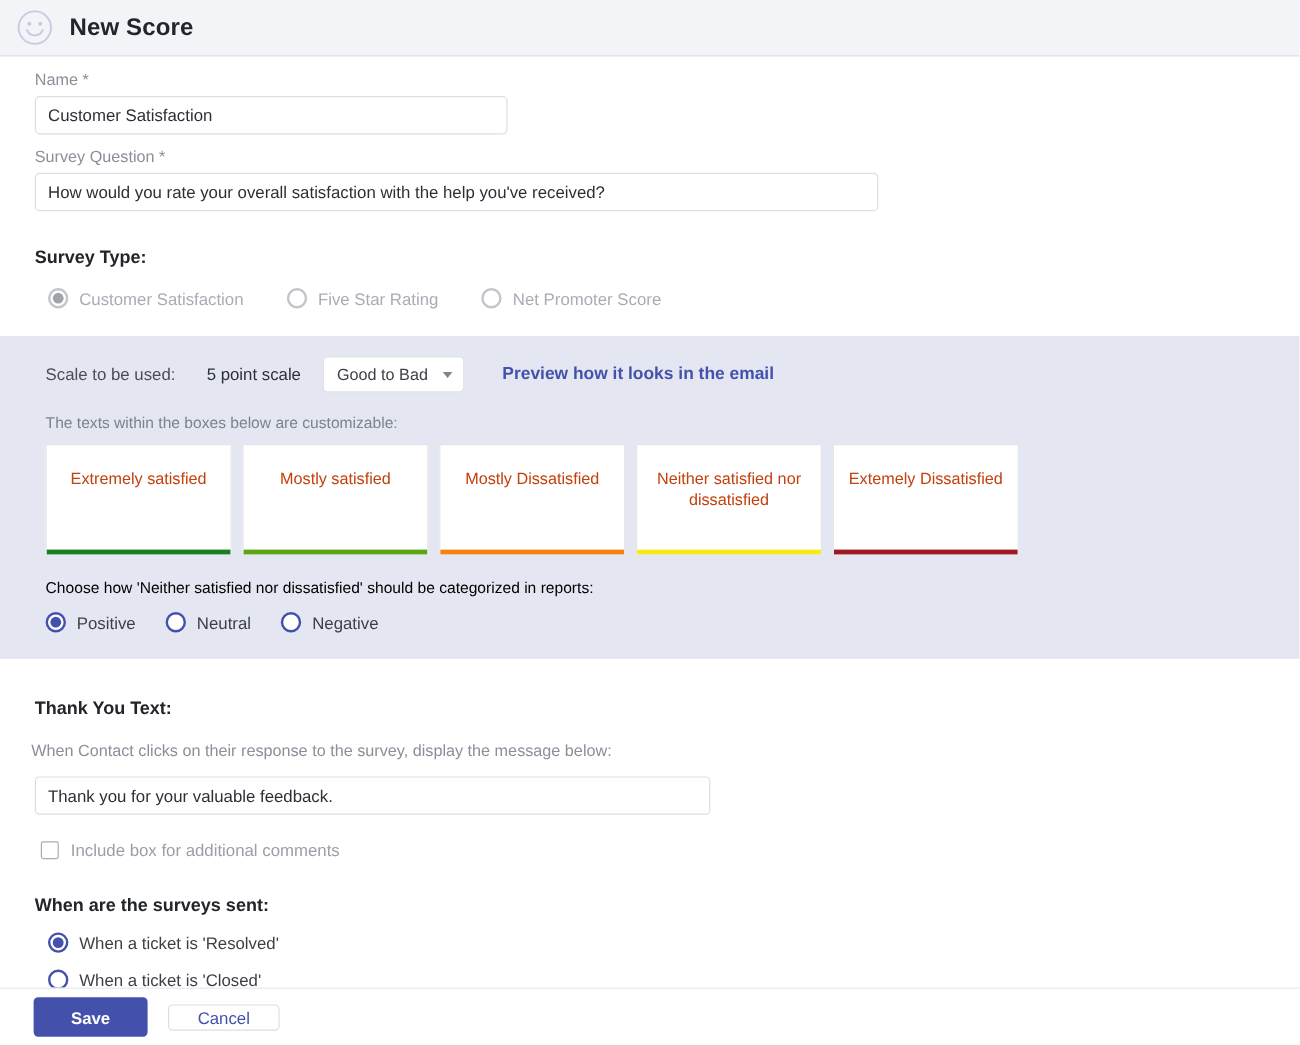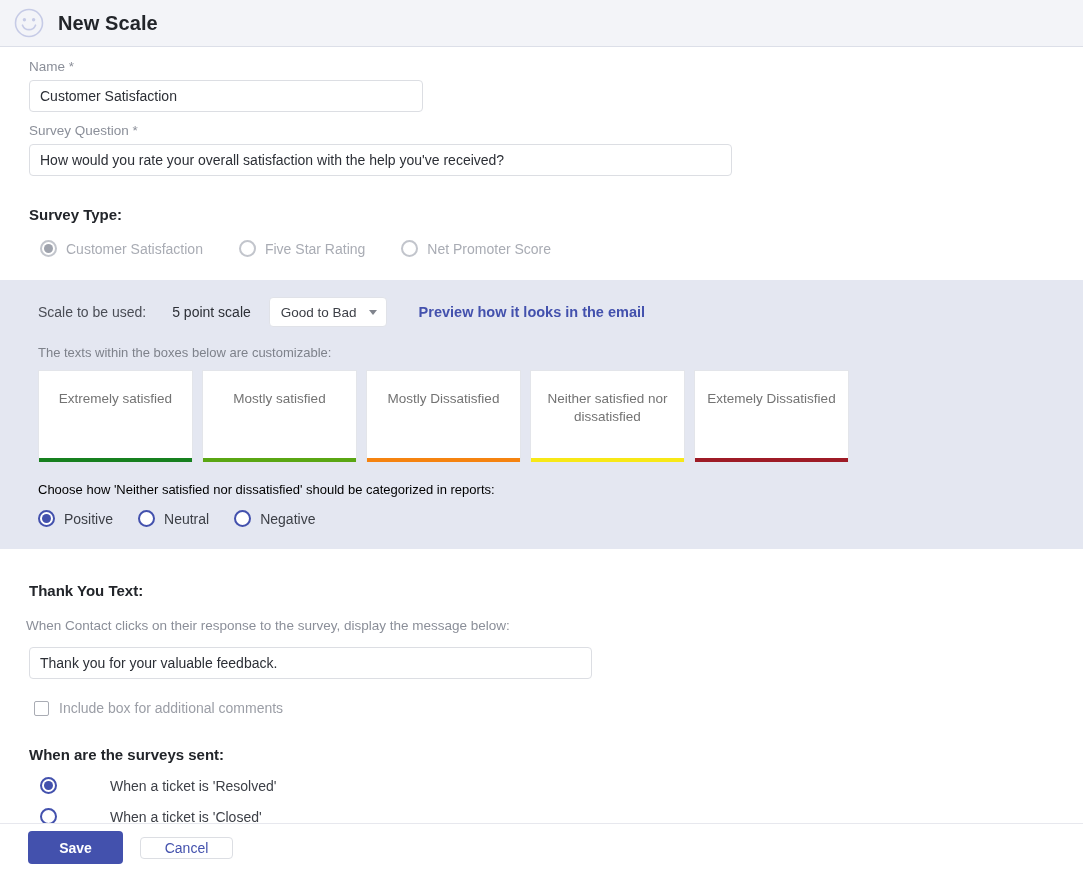--- a/index.html
+++ b/index.html
@@ -153,21 +153,21 @@
   .scale-box {
     width: 155px;
     height: 92px;
     background: #fff;
     border: 1px solid #e3e5ea;
     border-bottom: none;
     margin-right: 9px;
     padding: 19px 11px 0 11px;
     text-align: center;
     font-size: 13.5px;
-    color: #737373;
+    color: #c2410c;
     line-height: 1.35;
     position: relative;
     cursor: text;
   }
   .scale-box .bar {
     position: absolute;
     left: 0; right: 0; bottom: 0;
     height: 4px;
   }
   .categorize-note {
@@ -188,21 +188,21 @@
     border: 1px solid #a9acb4;
     border-radius: 2px;
     background: #fff;
     flex: 0 0 auto;
   }
   .checkbox-label { margin-left: 10px; font-size: 14px; color: #9b9ea6; }
 
   
   .whensent-wrap { margin-top: 30px; }
   .whensent-radios { padding-left: 40px; }
-  .whensent-radios .radio-row { margin-top: 14px; gap: 44px; }
+  .whensent-radios .radio-row { margin-top: 14px; }
 
   
   .footer {
     position: absolute;
     left: 0; right: 0; bottom: 0;
     height: 48px;
     background: #fff;
     border-top: 1px solid #e7e8ee;
     display: flex;
     align-items: center;
@@ -238,21 +238,21 @@
 
 <div class="header">
   <span>
     <svg class="smiley-icon" viewBox="0 0 30 30">
       <circle cx="15" cy="15" r="13.5" fill="none" stroke="#c6cbe6" stroke-width="1.6"></circle>
       <circle cx="10.4" cy="11.8" r="1.7" fill="#c6cbe6"></circle>
       <circle cx="19.6" cy="11.8" r="1.7" fill="#c6cbe6"></circle>
       <path d="M8.5 17.2 A7 7 0 0 0 21.5 17.2" fill="none" stroke="#c6cbe6" stroke-width="1.7" stroke-linecap="round"></path>
     </svg>
   </span>
-  <div class="header-title">New Scale</div>
+  <div class="header-title">New Score</div>
 </div>
 
 <div class="form-body">
 
   <div class="field-label">Name *</div>
   <input id="name-input" class="text-input" type="text" value="Customer Satisfaction" style="">
 
   <div class="field-label">Survey Question *</div>
   <input id="question-input" class="text-input" type="text" value="How would you rate your overall satisfaction with the help you've received?" style="">
 

